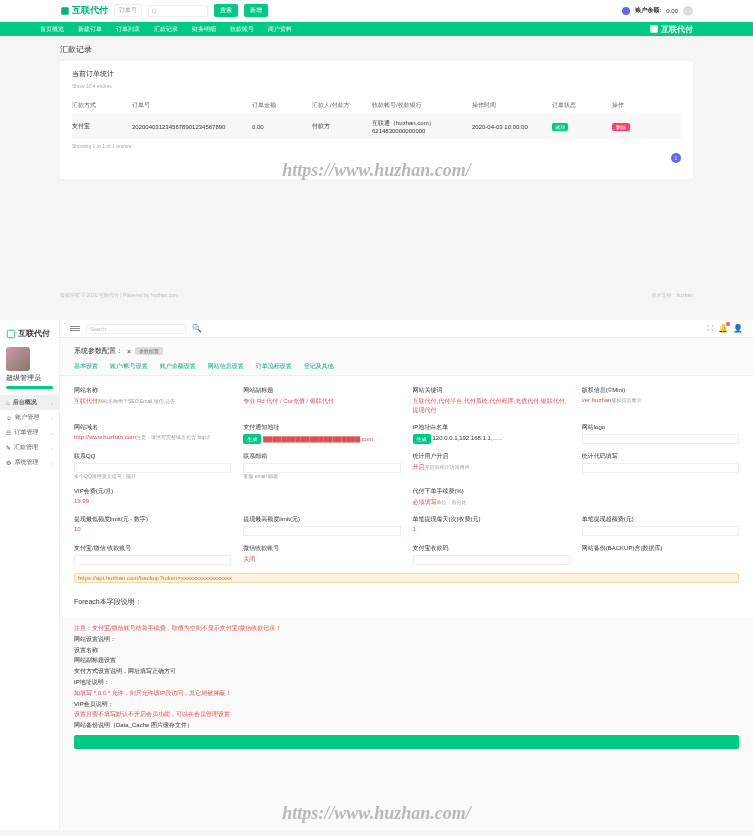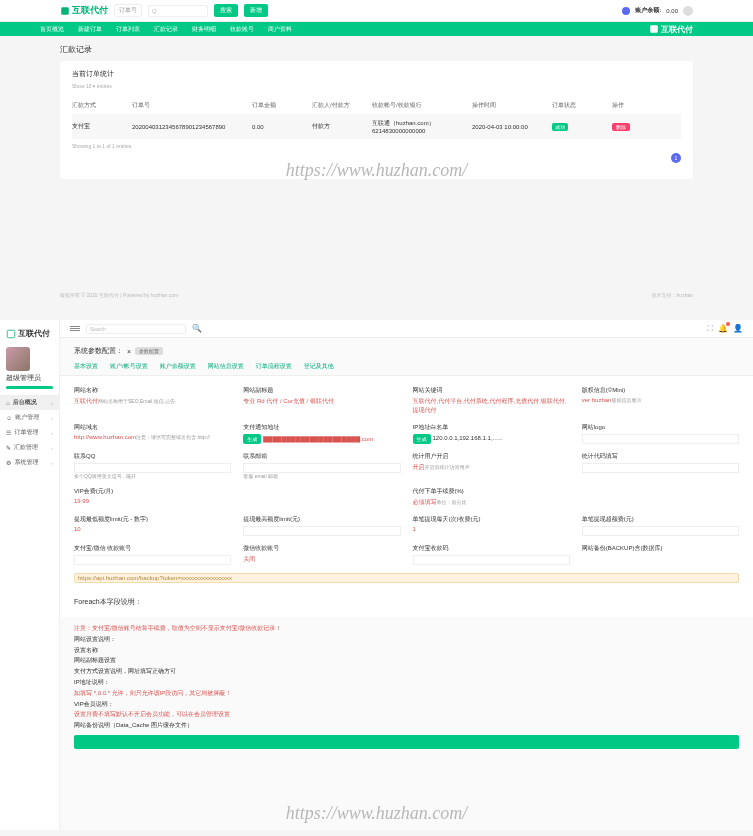--- a/index.html
+++ b/index.html
@@ -29,21 +29,21 @@
 .card-head { font-size: 7px; color: #333; margin-bottom: 4px; }
 .card-sub { font-size: 5px; color: #aaa; margin-bottom: 8px; }
 .tbl-head { display: grid; grid-template-columns: 60px 120px 60px 60px 100px 80px 60px 1fr; font-size: 6px; color: #666; padding: 4px 0; }
 .tbl-row { display: grid; grid-template-columns: 60px 120px 60px 60px 100px 80px 60px 1fr; font-size: 6px; padding: 5px 0; background: #f7f7f7; align-items: center; }
 .badge-g { background: #00c985; color: #fff; font-size: 5px; padding: 1px 3px; border-radius: 2px; width: fit-content; }
 .badge-r { background: #ff3e6c; color: #fff; font-size: 5px; padding: 1px 4px; border-radius: 2px; width: fit-content; }
 .pager { text-align: right; margin-top: 4px; }
 .pager span { display: inline-block; width: 10px; height: 10px; border-radius: 50%; background: #5b6aef; color: #fff; font-size: 5px; text-align: center; line-height: 10px; }
 .tbl-foot { font-size: 5px; color: #aaa; margin-top: 4px; }
 
-.watermark { position: absolute; left: 50%; transform: translateX(-50%); color: #b8b8b8; font-family: Georgia, serif; font-style: italic; font-size: 18px; z-index: 5; pointer-events: none; }
+.watermark { position: absolute; left: 50%; transform: translateX(-50%); color: #b8b8b8; font-family: Georgia, serif; font-style: italic; font-size: 18px; z-index: 5; pointer-events: none; font-weight: bold; }
 
 .footer1 { position: absolute; bottom: 2px; left: 60px; right: 60px; display: flex; font-size: 5px; color: #bbb; }
 .footer1 .f2 { margin-left: auto; }
 
 
 .screen2 { margin-top: 20px; background: #fff; min-height: 510px; display: flex; position: relative; }
 .side { width: 60px; background: #fff; border-right: 1px solid #f0f0f0; padding-top: 6px; }
 .side-logo { display: flex; align-items: center; gap: 2px; font-size: 8px; font-weight: bold; color: #333; padding: 2px 6px; }
 .side-logo svg { stroke: #00b478; fill: none; }
 .avatar-b { width: 24px; height: 24px; margin: 6px 6px 2px 6px; border-radius: 3px; background: linear-gradient(135deg,#c9a,#876); }

